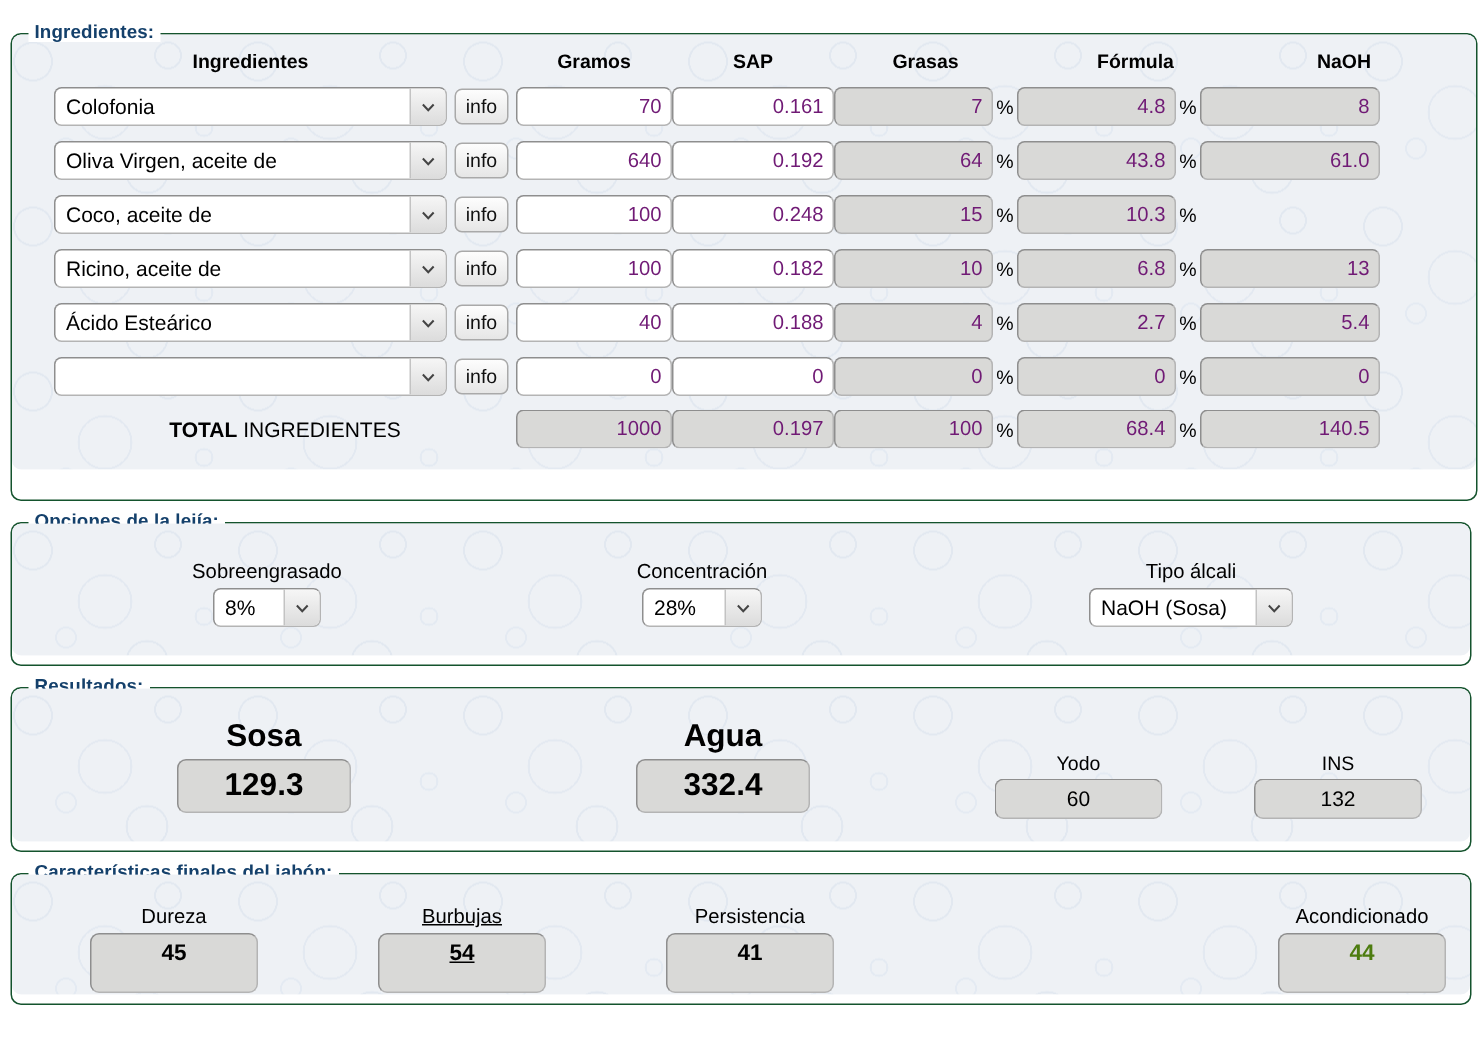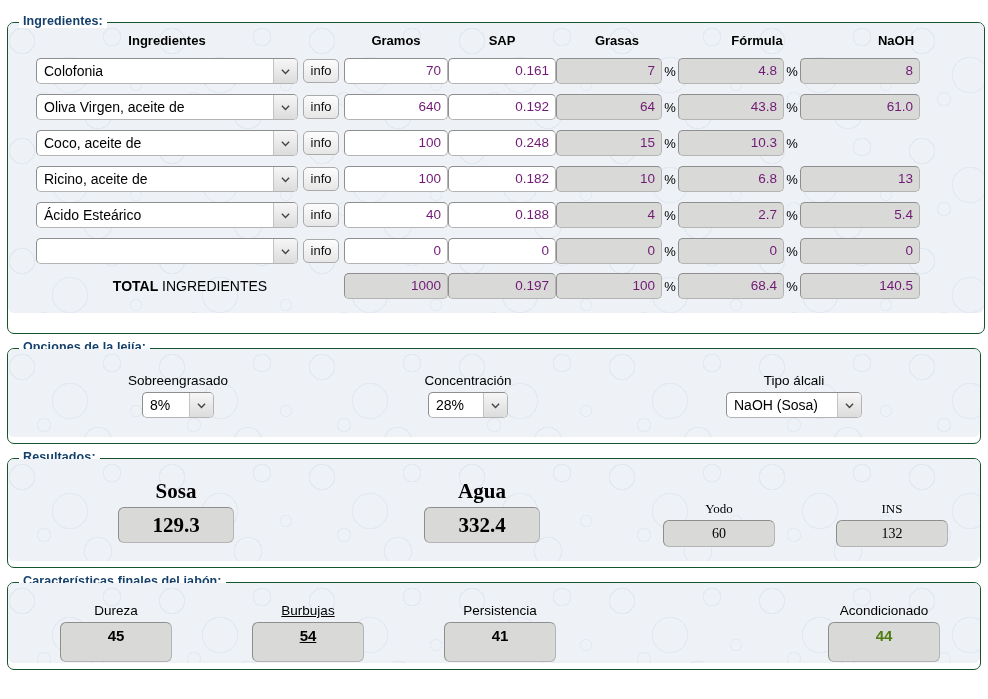--- a/index.html
+++ b/index.html
@@ -184,21 +184,21 @@
     text-align: center;
   }
   .opt .opt-label {
     font-size: 13.5px;
     margin-bottom: 4px;
     display: block;
   }
   .opt .sel { display: inline-block; text-align: left; }
 
   
-  #resultados .panel-inner { height: 102px; position: relative; font-family: Liberation Serif, serif; }
+  #resultados .panel-inner { height: 102px; position: relative; }
   .res {
     position: absolute;
     text-align: center;
   }
   .res .res-label {
     display: block;
     font-weight: bold;
     font-size: 21px;
     margin-bottom: 3px;
   }
@@ -539,18 +539,18 @@
         <div class="car-val" style="color:#000000;">45</div>
       </div>
       <div class="car" style="left: 244px; top: 20px; text-decoration: underline;">
         <span class="car-label">Burbujas</span>
         <div class="car-val" style="color:#000000;">54</div>
       </div>
       <div class="car" style="left: 436px; top: 20px;">
         <span class="car-label">Persistencia</span>
         <div class="car-val" style="color:#000000;">41</div>
       </div>
-      <div class="car" style="left: 820px; top: 20px;">
+      <div class="car" style="left: 844px; top: 20px;">
         <span class="car-label">Acondicionado</span>
         <div class="car-val" style="color:#4d7c0f;">44</div>
       </div>
     </div>
 </fieldset>
 
 </body></html>

